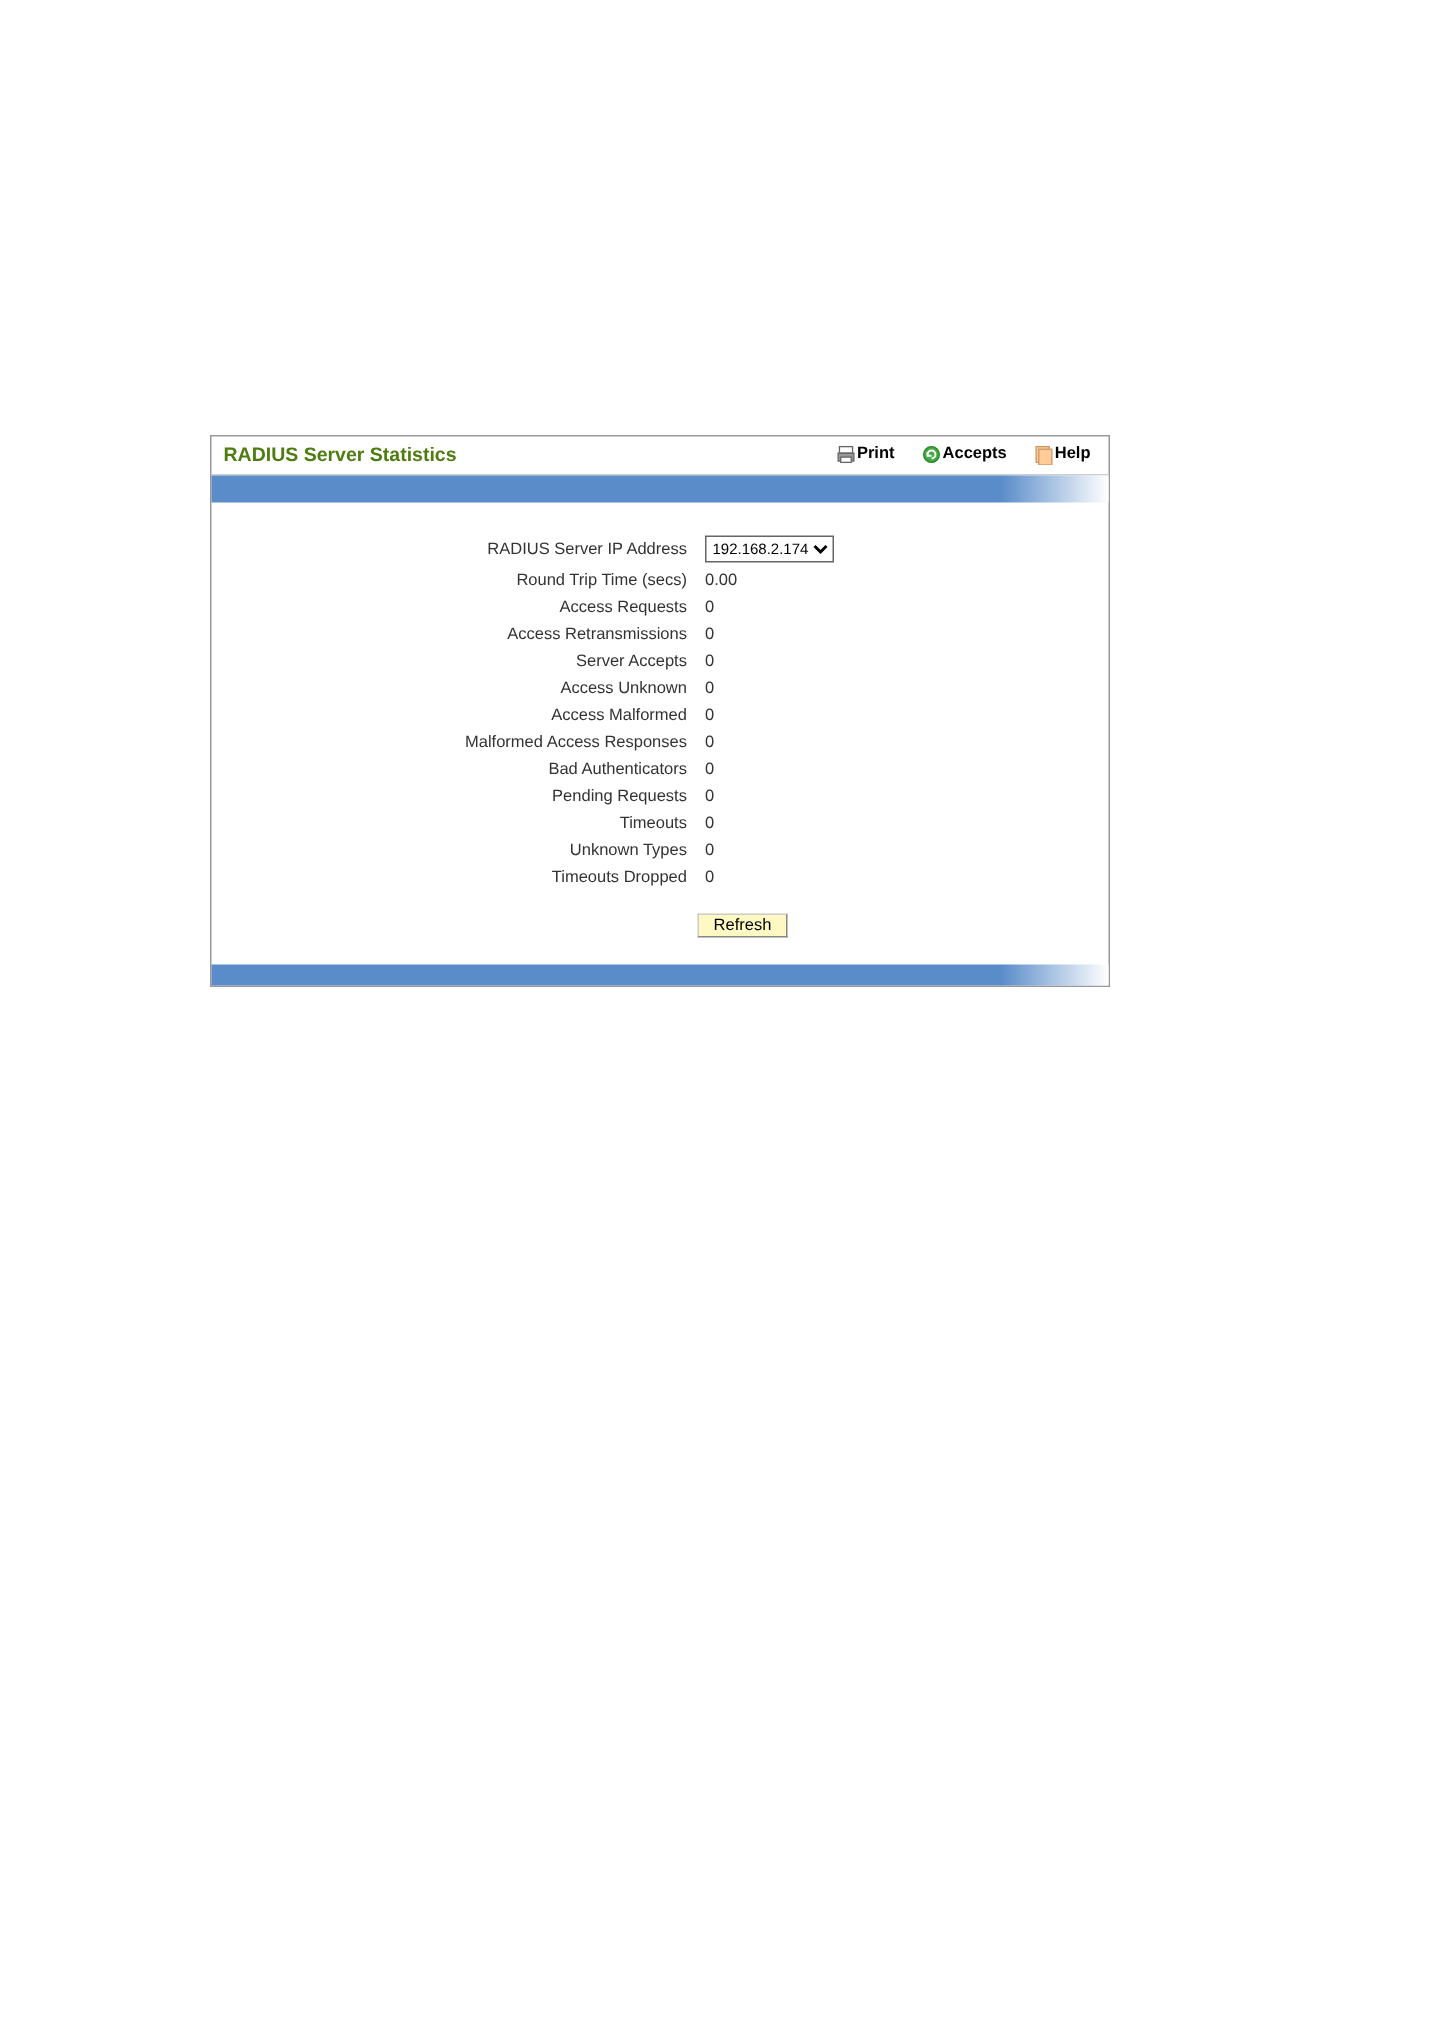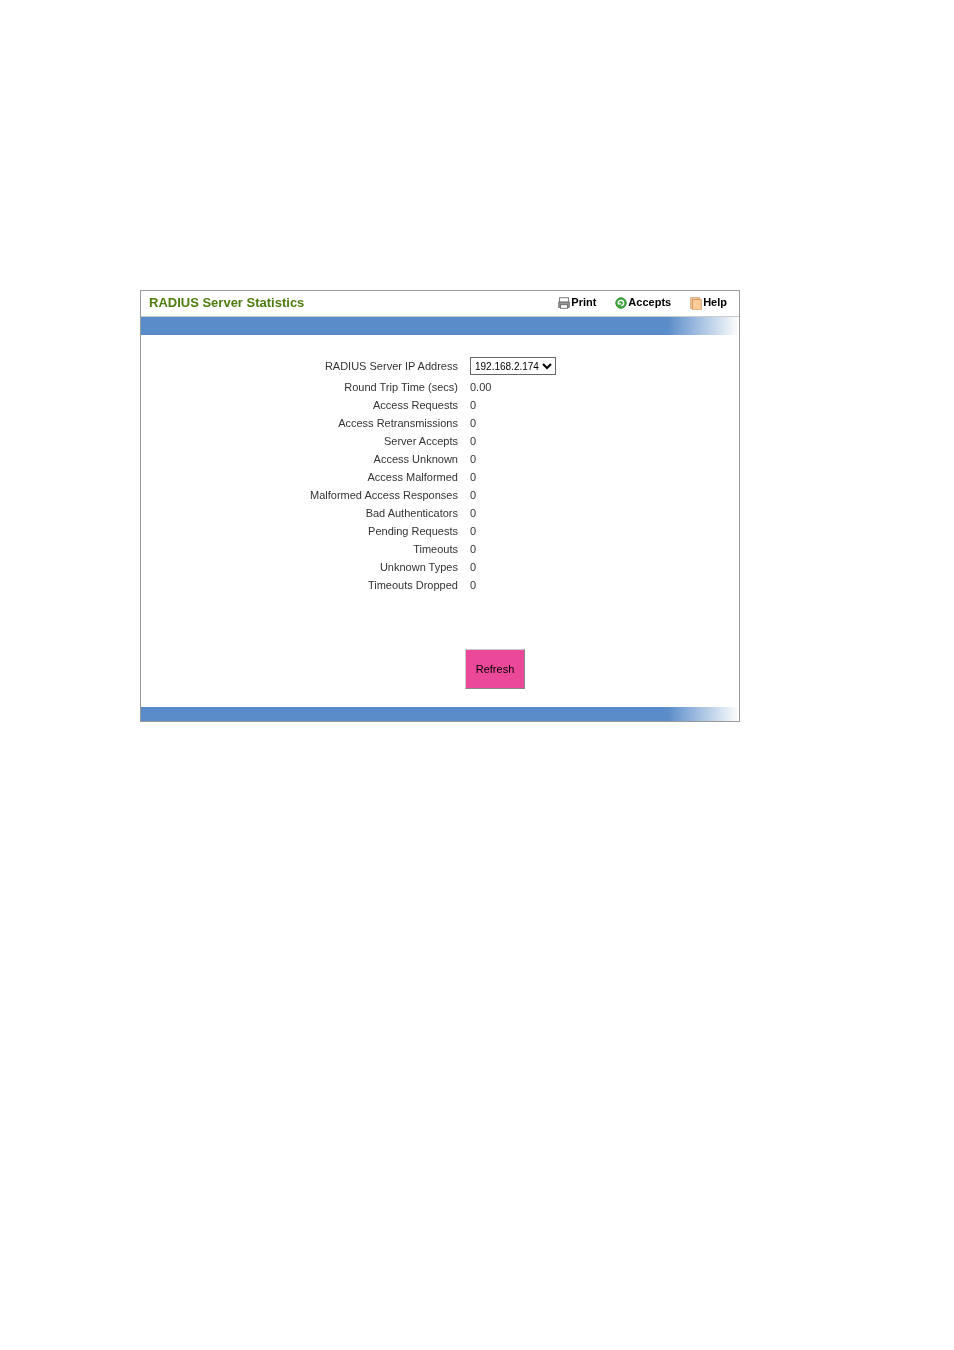--- a/index.html
+++ b/index.html
@@ -79,29 +79,28 @@
       border: 1px solid #666;
       background: #fff;
       height: 18px;
     }
     .button-row {
       text-align: center;
       padding: 14px 0 8px 0;
     }
     .refresh-btn {
       font-size: 11px;
-      padding: 13px 10px;
-      background: #ec4899;
+      padding: 1px 10px;
+      background: #fef9c3;
       border: 1px solid #888;
       border-top-color: #ccc;
       border-left-color: #ccc;
       cursor: pointer;
       font-family: Verdana, Arial, sans-serif;
       margin-left: 110px;
-      margin-top: 40px;
     }
     .footer-bar {
       height: 14px;
       background: linear-gradient(to right, #5a8cc9 0%, #5a8cc9 88%, #ffffff 100%);
     }
   </style>
 </head>
 <body>
 
 <div class="panel">

